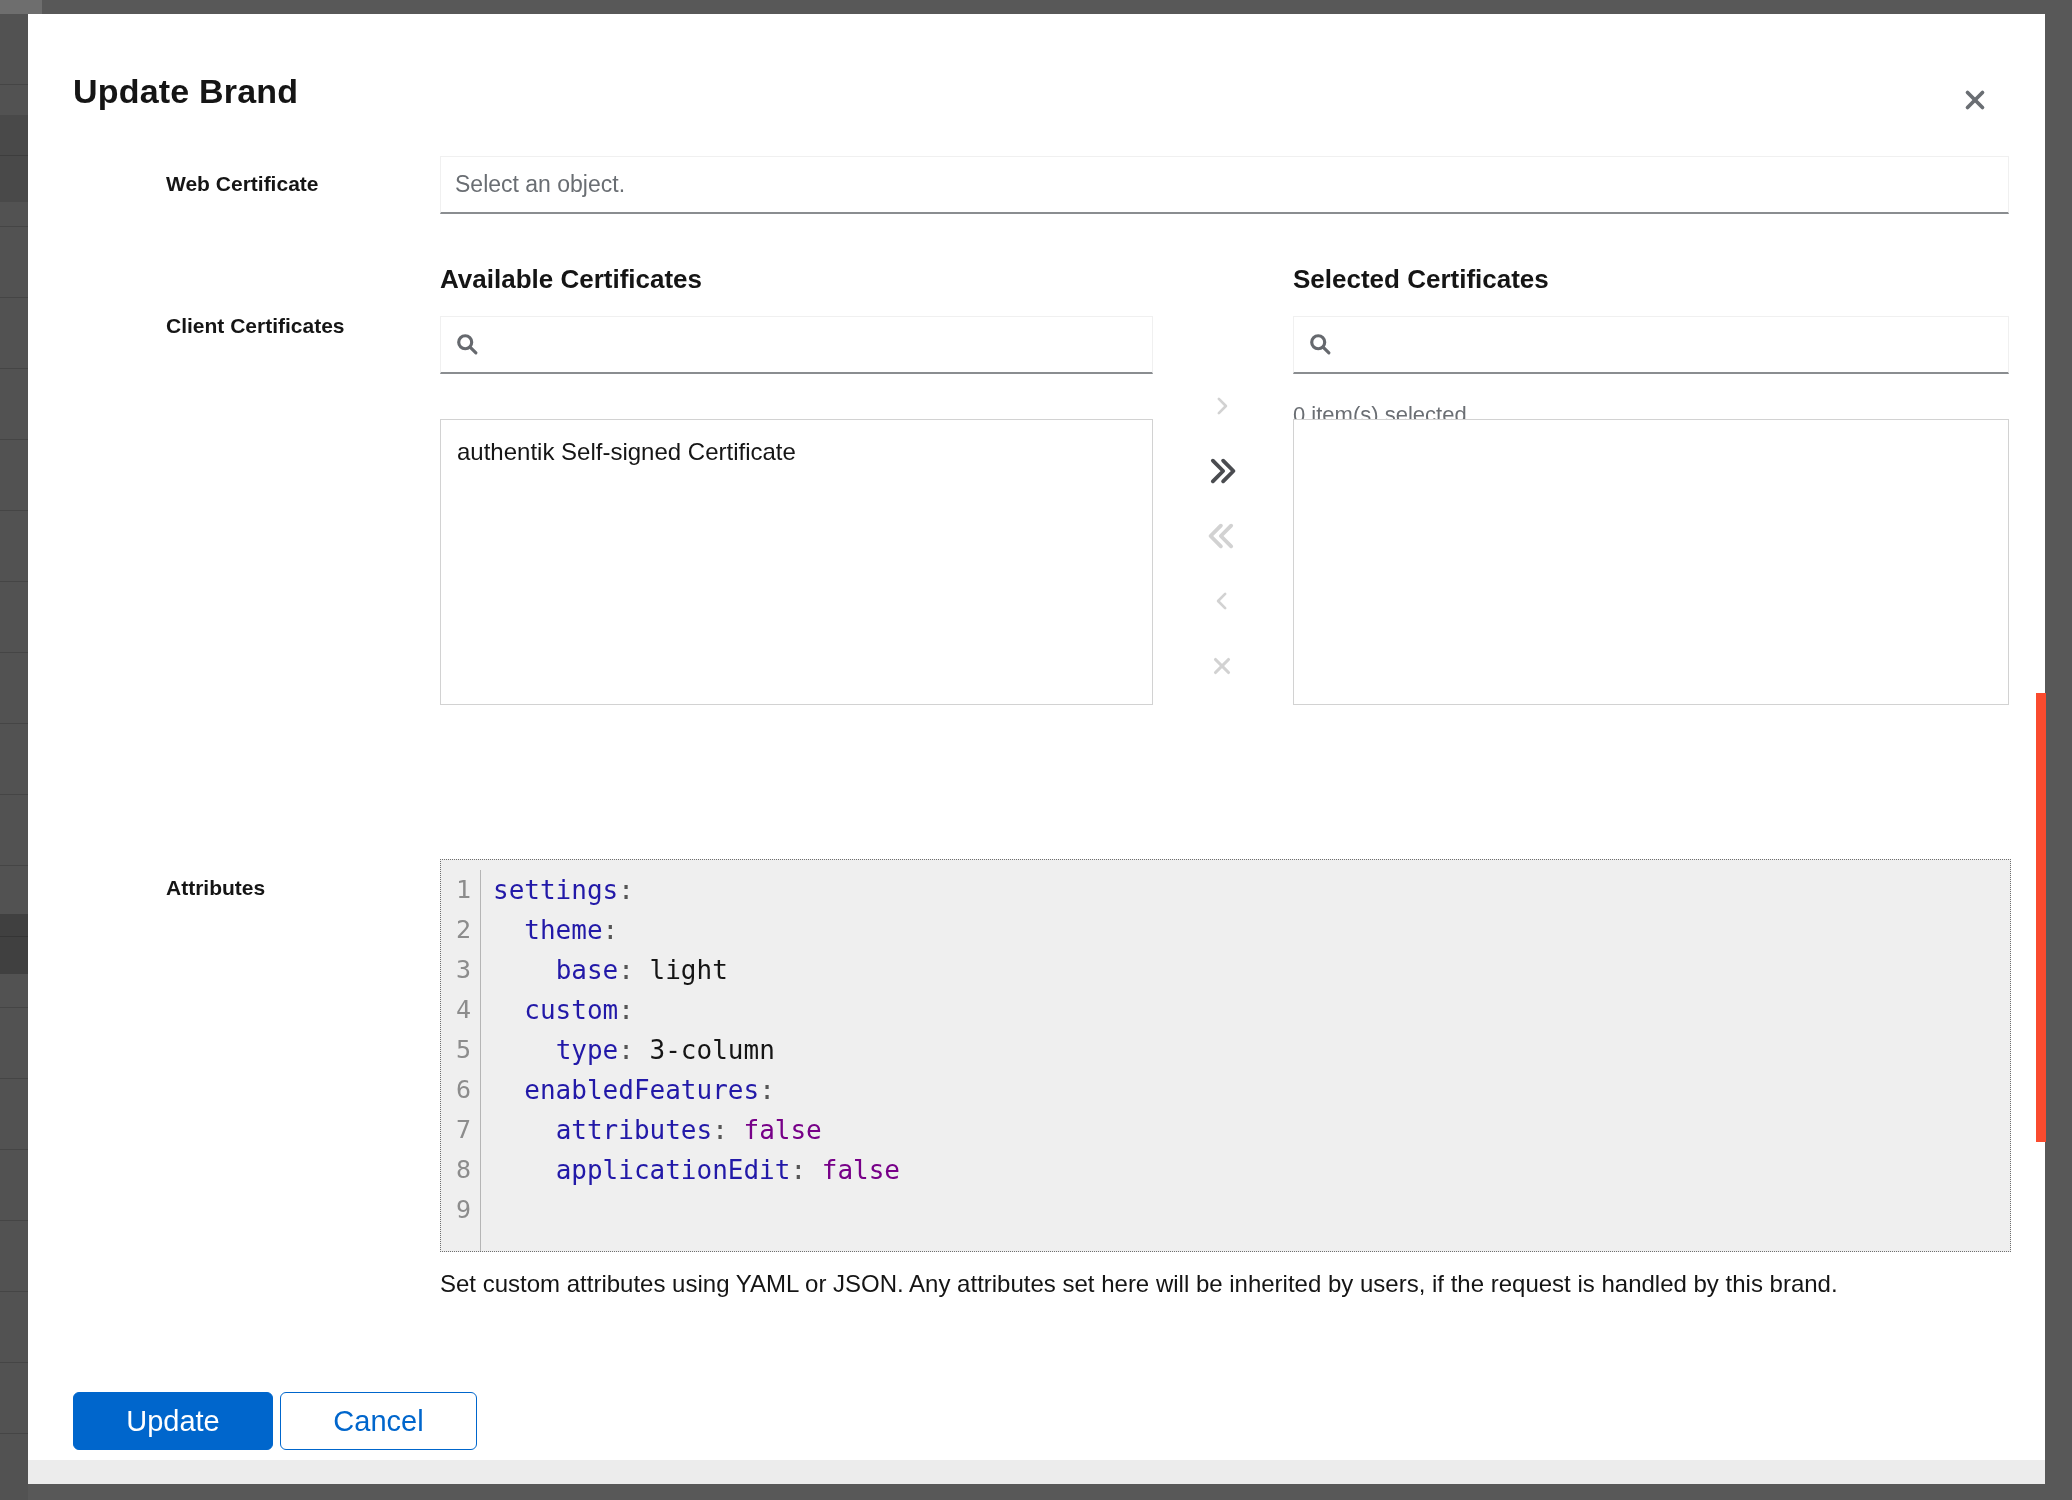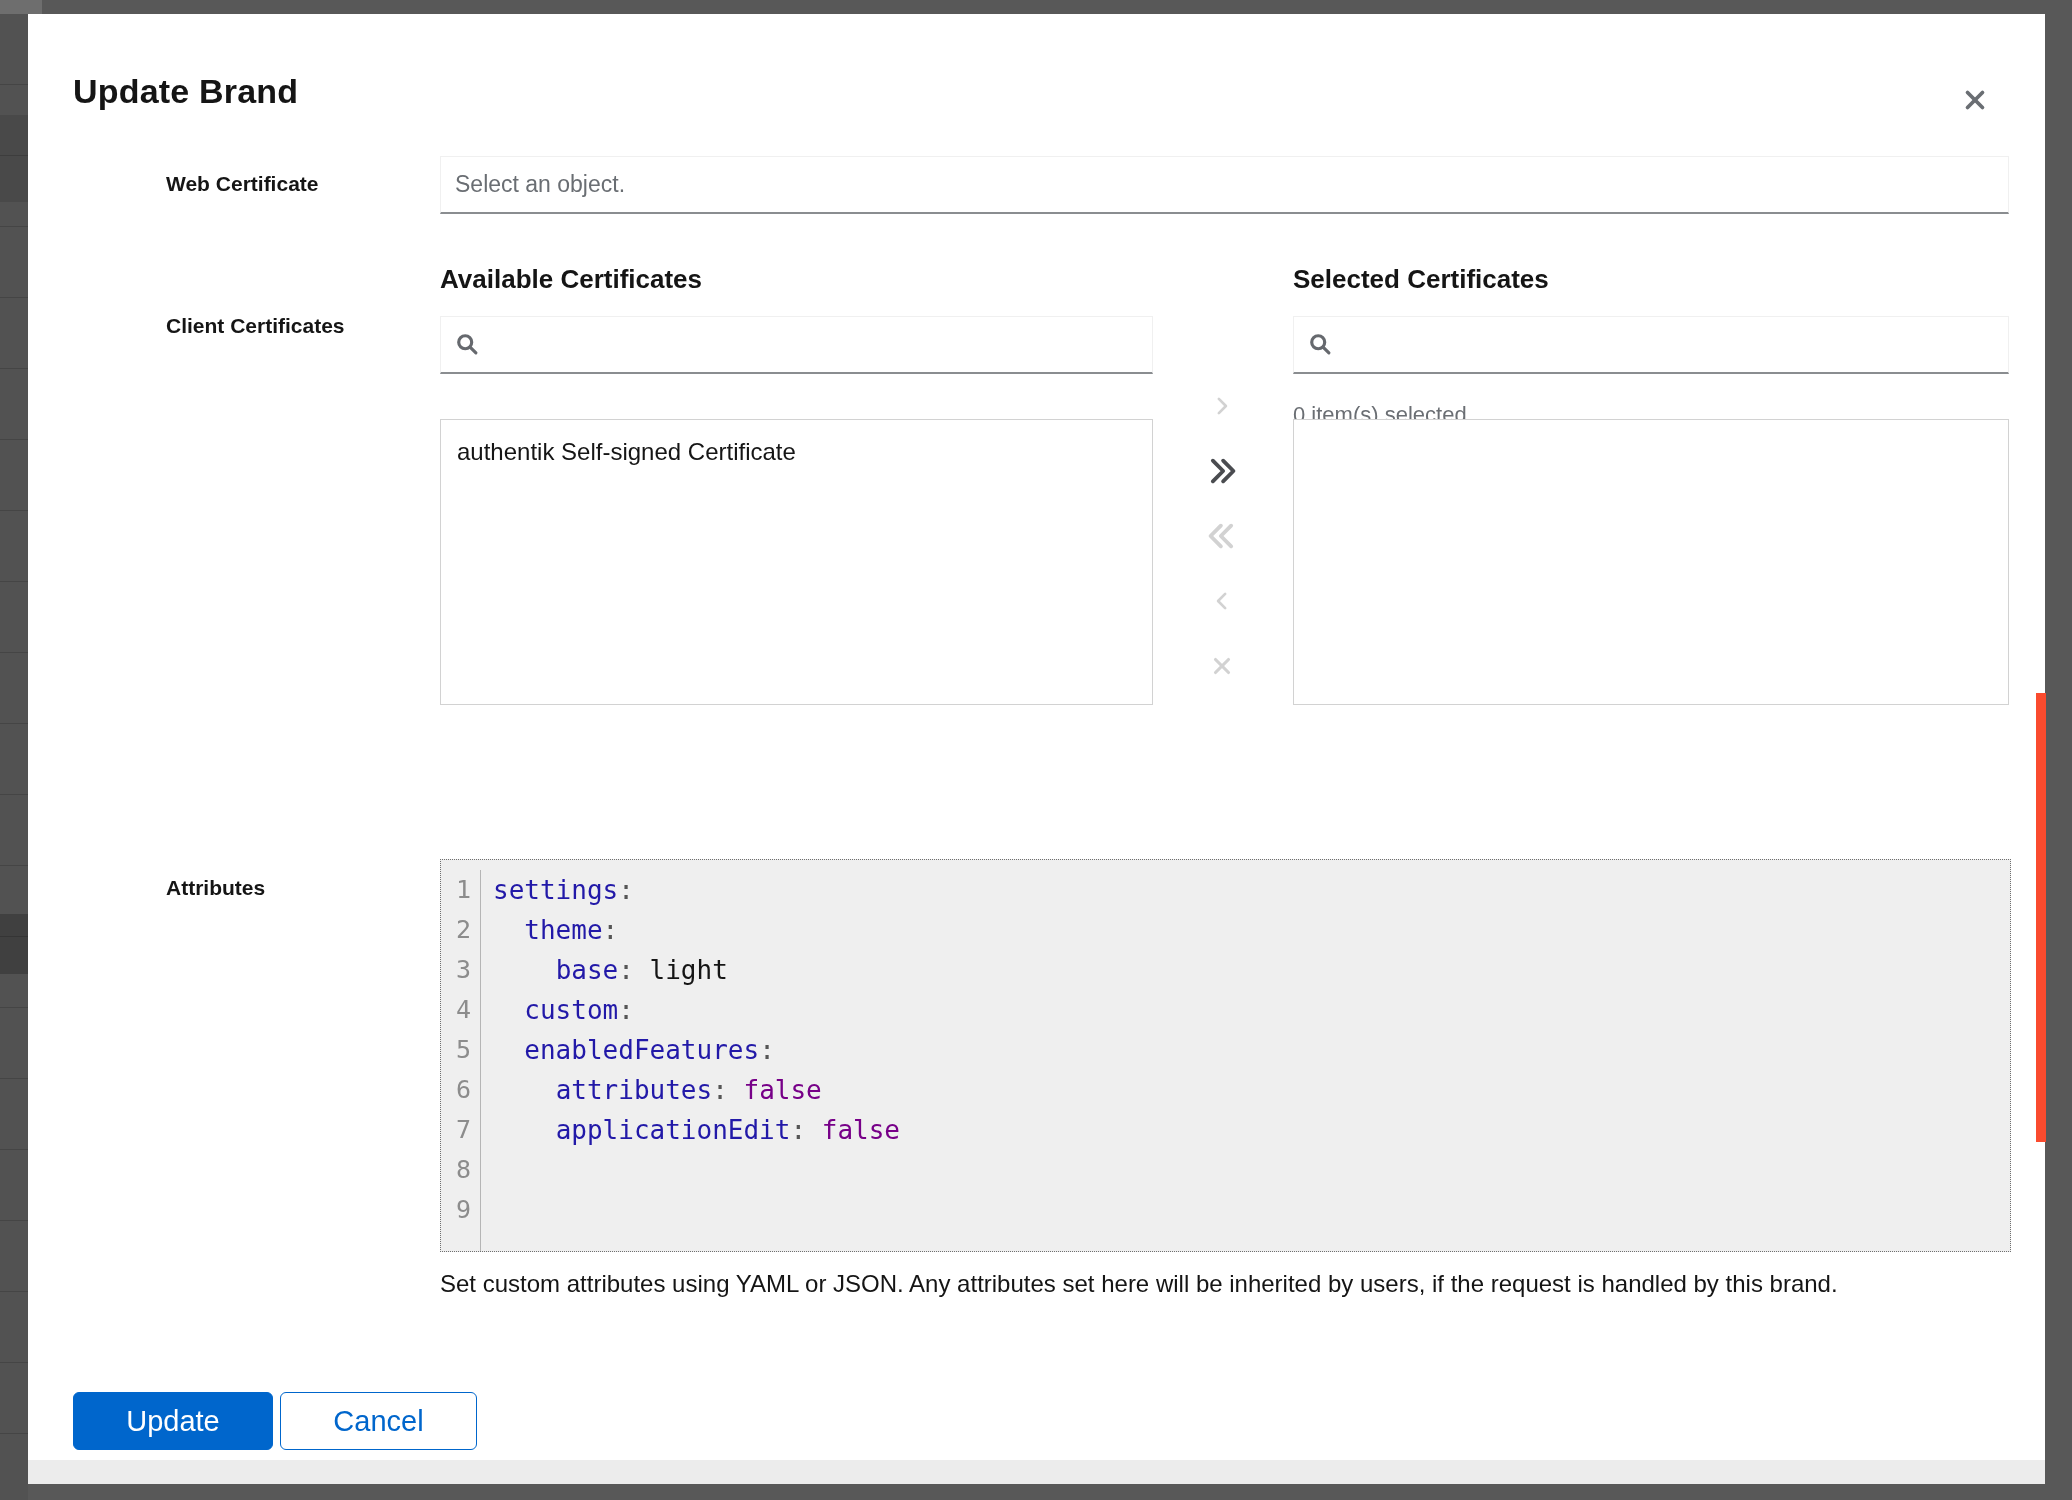--- a/index.html
+++ b/index.html
@@ -196,20 +196,21 @@
         <div class="cm-gutter-line">6</div>
         <div class="cm-gutter-line">7</div>
         <div class="cm-gutter-line">8</div>
         <div class="cm-gutter-line">9</div>
       </div>
     <div id="editor-code" class="cm-code">
         <div class="cm-line"><span class="tok-key">settings</span><span class="tok-meta">:</span></div>
         <div class="cm-line"><span class="tok-plain">  </span><span class="tok-key">theme</span><span class="tok-meta">:</span></div>
         <div class="cm-line"><span class="tok-plain">    </span><span class="tok-key">base</span><span class="tok-meta">:</span><span class="tok-plain"> light</span></div>
         <div class="cm-line"><span class="tok-plain">  </span><span class="tok-key">custom</span><span class="tok-meta">:</span></div>
+        <div class="cm-line"><span class="tok-plain">    </span><span class="tok-key">type</span><span class="tok-meta">:</span><span class="tok-plain"> 3-column</span></div>
         <div class="cm-line"><span class="tok-plain">  </span><span class="tok-key">enabledFeatures</span><span class="tok-meta">:</span></div>
         <div class="cm-line"><span class="tok-plain">    </span><span class="tok-key">attributes</span><span class="tok-meta">:</span><span class="tok-plain"> </span><span class="tok-bool">false</span></div>
         <div class="cm-line"><span class="tok-plain">    </span><span class="tok-key">applicationEdit</span><span class="tok-meta">:</span><span class="tok-plain"> </span><span class="tok-bool">false</span></div>
       </div>
   </div>
   <div class="help-text">Set custom attributes using YAML or JSON. Any attributes set here will be inherited by users, if the request is handled by this brand.</div>
 
   <button class="btn btn-update">Update</button>
   <button class="btn btn-cancel">Cancel</button>
 

